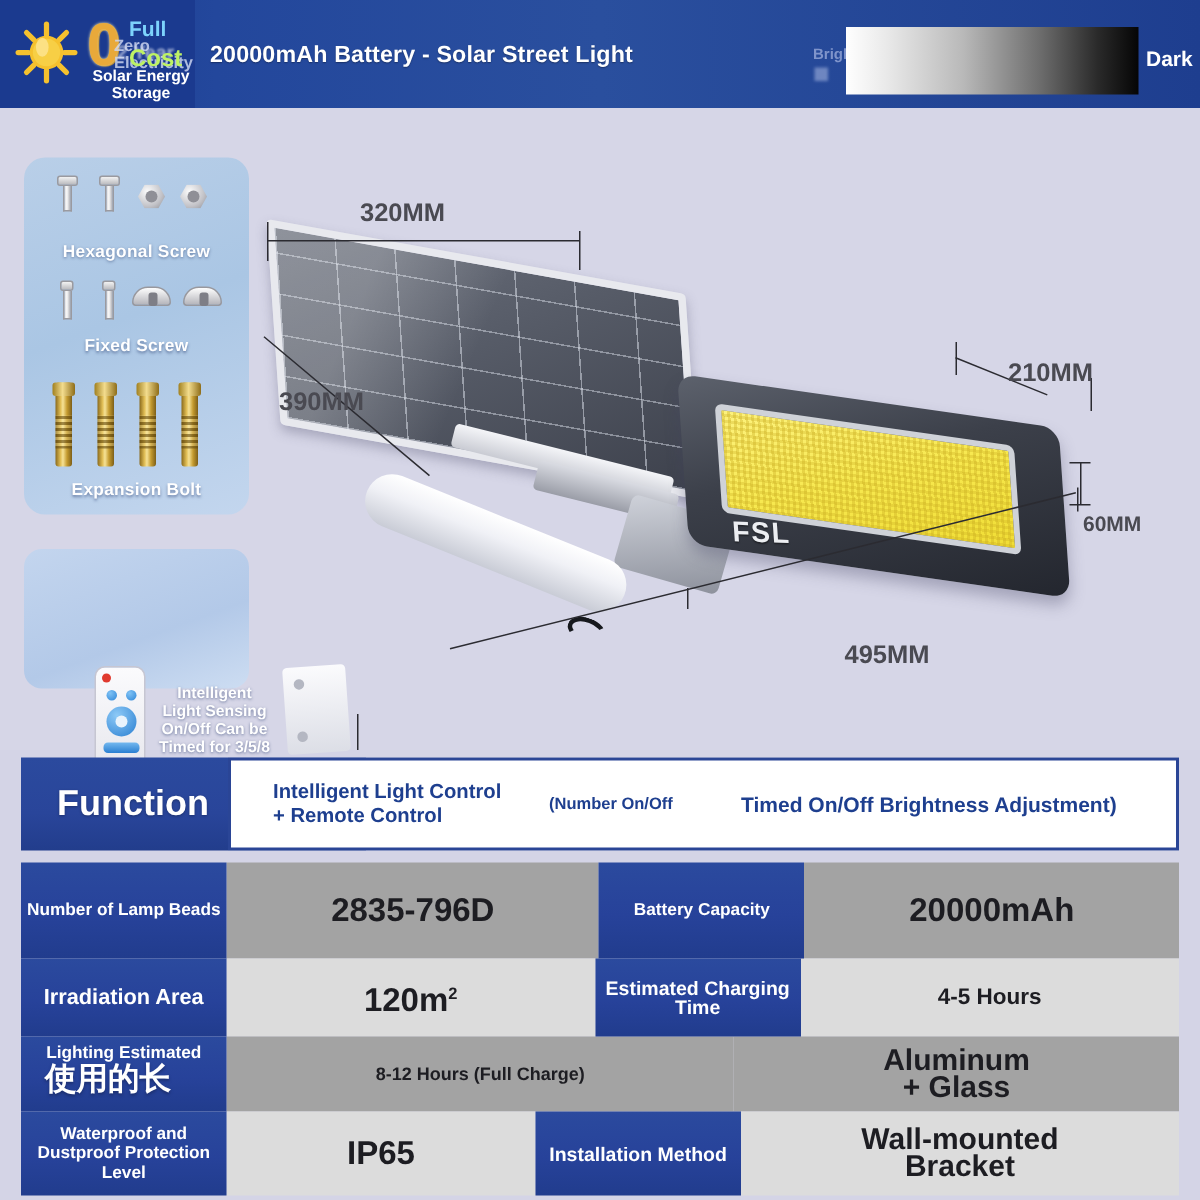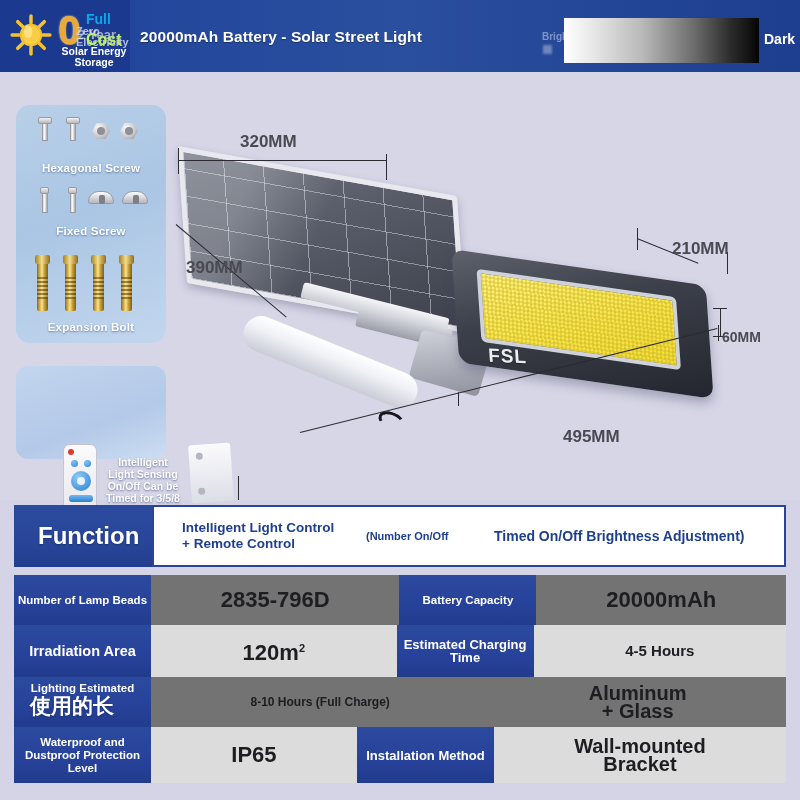--- a/index.html
+++ b/index.html
@@ -28,21 +28,21 @@
   }
   .zero-glyph {
     position:absolute; left:58px; top:10px;
     font-size:40px; font-weight:bold; line-height:40px;
     color:#e8a93a;
     text-shadow:0 0 2px #fff2b0, 1px 1px 0 #b8801d;
     font-family:"Liberation Sans", sans-serif;
   }
   .badge-full {
     position:absolute; left:86px; top:13px;
-    font-size:14px; font-weight:bold; color:#0ea5e9; line-height:13px;
+    font-size:14px; font-weight:bold; color:#7dd3fc; line-height:13px;
   }
   .badge-cost {
     position:absolute; left:86px; top:34px;
     font-size:16px; font-weight:bold; color:#bef264; line-height:12px;
   }
   .badge-zero-elec {
     position:absolute; left:76px; top:26px;
     font-size:11px; font-weight:bold; color:#cfd8f2; line-height:11px;
     opacity:.82; filter:blur(.4px);
   }
@@ -267,21 +267,21 @@
     border:3px solid #16181d; border-radius:50%;
     border-color:#16181d transparent transparent #16181d;
     transform:rotate(20deg);
   }
 
   
   .dim-label {
     position:absolute; font-size:17px; font-weight:bold; color:#4a4a52;
     font-family:"Liberation Sans", sans-serif;
   }
-  .dim-label.sm { font-size:14px; }
+  .dim-label.sm { font-size:14px;margin-top:12px; }
   .dim-label.md { font-size:13.5px; }
   .dline { position:absolute; background:#2b2b31; }
   .dline.h { height:1px; }
   .dline.v { width:1px; }
 
   
   .func-row {
     position:absolute; left:14px; top:505px; width:772px; height:62px;
   }
   .func-tag {
@@ -325,26 +325,26 @@
     background:linear-gradient(180deg,#2b4a9e,#27429a 55%,#213c8d);
     color:#ffffff; font-weight:bold;
     display:flex; align-items:center; justify-content:center; text-align:center;
     padding:0 2px;
     position:relative; z-index:2;
     overflow:visible;
   }
   .cell-key span { white-space:normal; line-height:13px; }
   .cell-val {
     flex:1 1 auto;
-    background:#737373;
+    background:#a3a3a3;
     display:flex; align-items:center; justify-content:center; text-align:center;
     position:relative; z-index:1;
   }
   .cell-val span { line-height:18px; }
-  .r1 { height:50px; }
+  .r1 { height:64px; }
   .r2 { height:52px; }
   .r3 { height:50px; }
   .r4 { height:56px; }
 
   .k-s  { font-size:11.5px; }
   .k-m  { font-size:13px; }
   .k-l  { font-size:14.5px;text-align:right; }
   .v-xl { font-size:22px; font-weight:bold; color:#1d1d22; }
   .v-l  { font-size:20px; font-weight:bold; color:#1d1d22; }
   .v-m  { font-size:15px; font-weight:bold; color:#1d1d22; }
@@ -536,21 +536,21 @@
       <span class="v-m">4-5 Hours</span>
     </div>
   </div>
 
   <div class="spec-row r3">
     <div class="cell-key">
       <span class="k-s" style="position:absolute;left:0;top:5px;width:100%">Lighting Estimated</span>
       <span class="ghost-cn">使用的长</span>
     </div>
     <div class="cell-val">
-      <span class="v-s">8-10 Hours (Full Charge)</span>
+      <span class="v-s">8-12 Hours (Full Charge)</span>
     </div>
     <div class="cell-val">
       <span class="v-l">
         <span style="display:block">Aluminum</span>
         <span style="display:block">+ Glass</span>
       </span>
     </div>
   </div>
 
   <div class="spec-row r4 alt">

